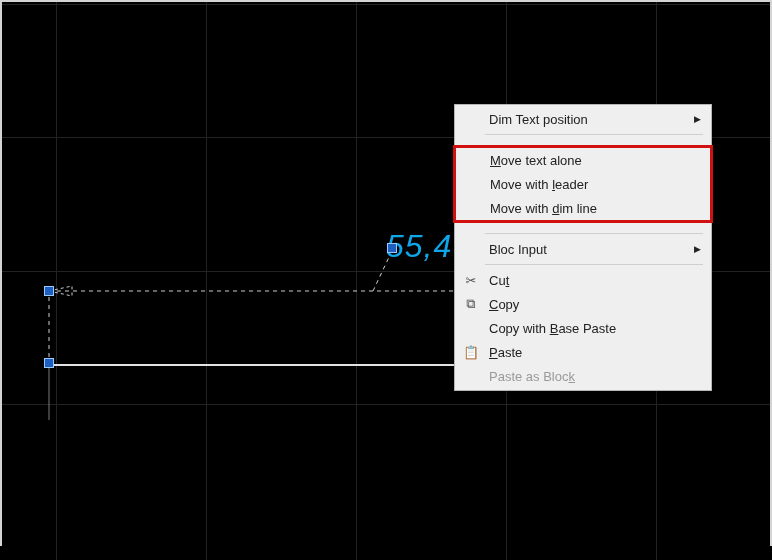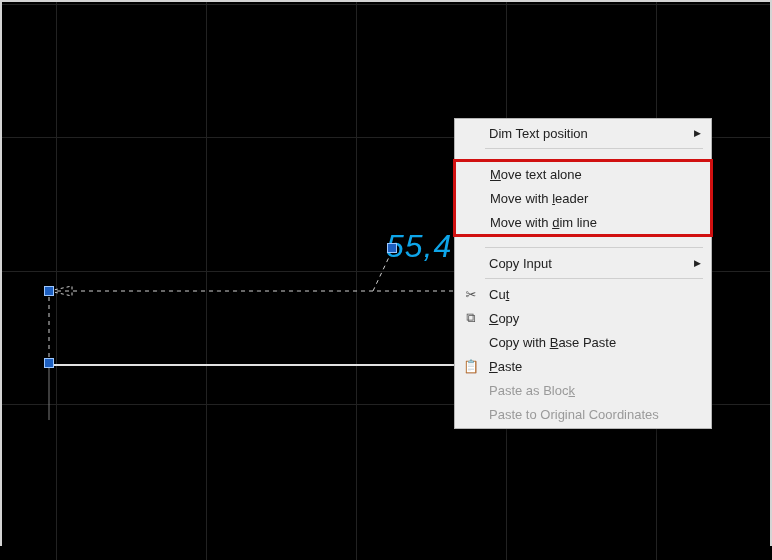--- a/index.html
+++ b/index.html
@@ -46,21 +46,21 @@
       color: #0ea5e9;
       font-family: Liberation Sans, sans-serif;
       font-size: 32px;
       letter-spacing: 1px;
       font-style: italic;
     }
 
     
     .context-menu {
       position: absolute;
-      top: 118px;
+      top: 104px;
       left: 454px;
       width: 258px;
       background: #efefef;
       border: 1px solid #b5b5b5;
       box-shadow: 3px 3px 6px rgba(0,0,0,0.35);
       color: #222;
       padding: 2px 0;
     }
     .menu-group-redbox {
       border: 3px solid #d11010;
@@ -153,21 +153,21 @@
       <span><span>Move with </span><span class="underline-char">l</span><span>eader</span></span>
     </div>
     <div class="menu-item">
       <span><span>Move with </span><span class="underline-char">d</span><span>im line</span></span>
     </div>
   </div>
 
   <div class="menu-sep"></div>
 
   <div class="menu-item">
-    <span>Copy Input</span>
+    <span>Bloc Input</span>
     <span class="chevron">▶</span>
   </div>
 
   <div class="menu-sep"></div>
 
   <div class="menu-item">
     <span class="menu-icon">✂</span>
     <span><span>Cu</span><span class="underline-char">t</span><span></span></span>
   </div>
   <div class="menu-item">
@@ -177,19 +177,16 @@
   <div class="menu-item">
     <span><span>Copy with </span><span class="underline-char">B</span><span>ase Paste</span></span>
   </div>
   <div class="menu-item">
     <span class="menu-icon">📋</span>
     <span><span></span><span class="underline-char">P</span><span>aste</span></span>
   </div>
   <div class="menu-item disabled">
     <span><span>Paste as Bloc</span><span class="underline-char">k</span><span></span></span>
   </div>
-  <div class="menu-item disabled">
-    <span>Paste to Original Coordinates</span>
-  </div>
 
 </div>
 
 <div class="frame-border"></div>
 
 </body></html>

